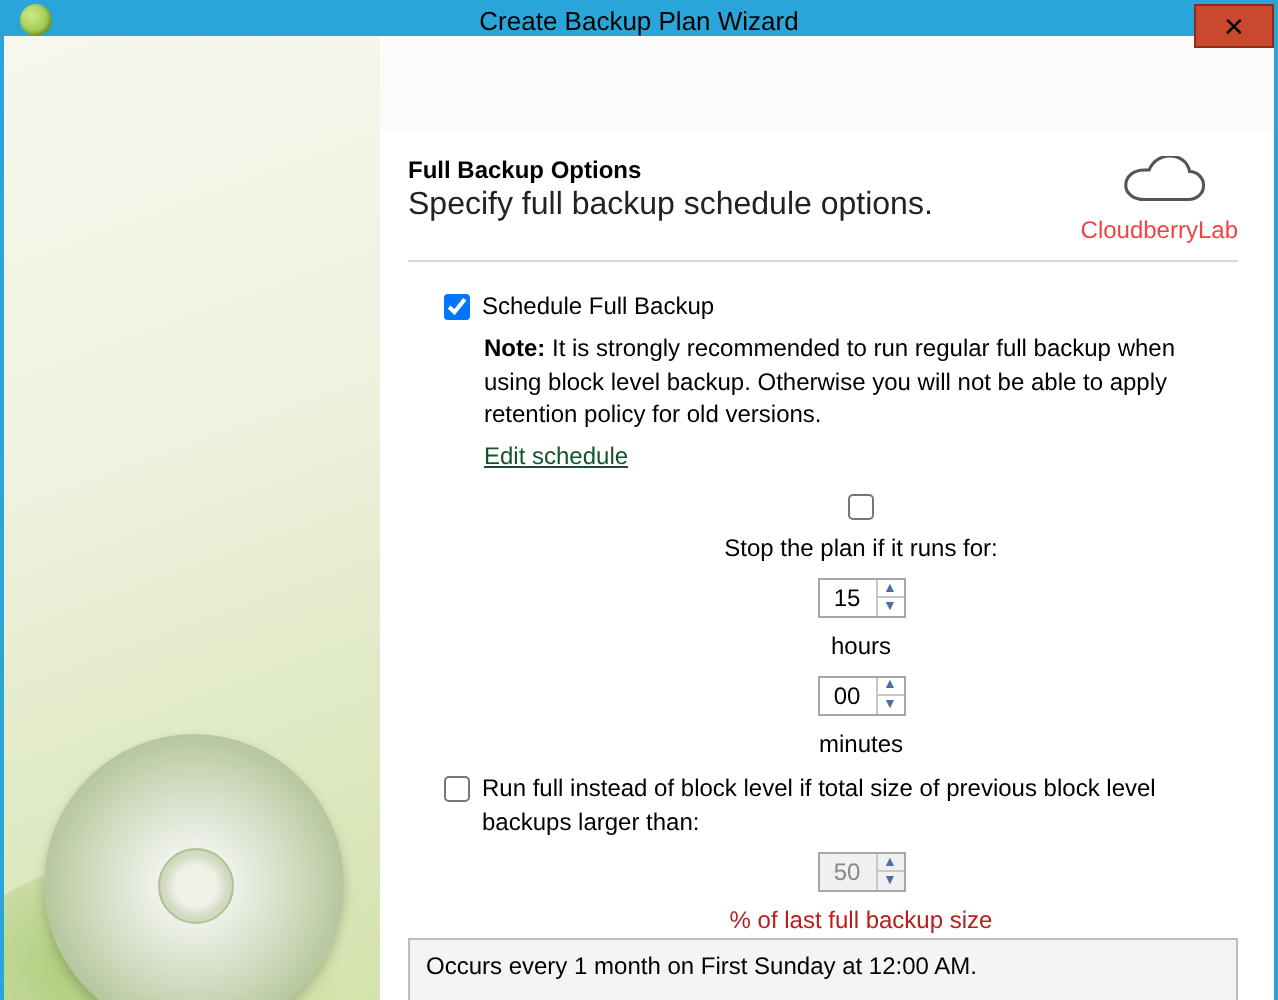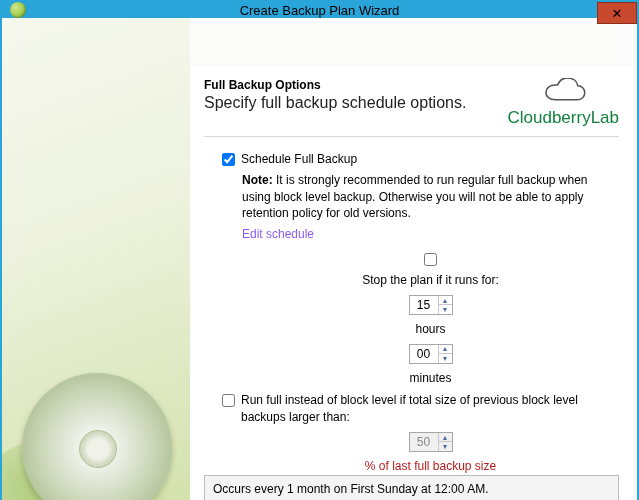--- a/index.html
+++ b/index.html
@@ -14,28 +14,28 @@
   .disc { position: absolute; bottom: 12px; left: 20px; width: 150px; height: 150px; border-radius: 50%; background: radial-gradient(circle at 50% 50%, #fff 0%, #e7ece0 25%, #c9d5b5 55%, #aabd8f 80%, #8da170 100%); box-shadow: 0 3px 6px rgba(0,0,0,.2); }
   .disc::after { content:""; position:absolute; top:50%; left:50%; width:36px; height:36px; margin:-18px 0 0 -18px; border-radius:50%; background: radial-gradient(circle, #f0f2e8 40%, #d5dcc6 60%, #b9c8a0 100%); border:1px solid #b2c095; }
   .blob { position:absolute; bottom:-30px; left:-30px; width:200px; height:130px; border-radius:50%; background: radial-gradient(ellipse at 40% 40%, rgba(150,190,90,.7), rgba(150,190,90,0) 70%); }
   .main { flex:1; background:#fff; padding: 12px 18px 8px 14px; display:flex; flex-direction:column; position:relative;margin-top:48px; }
   .header { display:flex; justify-content:space-between; align-items:flex-start; }
   .header-text h2 { font-size:12px; font-weight:bold; margin-bottom:2px; }
   .header-text p { font-size:16px; color:#222; }
   .logo { text-align:center; }
   .cloud { width:50px; height:28px; margin: 0 auto 2px; position:relative; }
   .cloud svg { width:50px; height:28px; }
-  .logo-text { font-size:17px; color:#15803d; }
+  .logo-text { font-size:12px; color:#ef4444; }
   .sep { border:none; border-top:1px solid #d8d8d8; margin:8px 0 14px; }
   .content { flex:1; padding-left: 18px; font-size:12px; line-height:1.4; }
   .row { display:flex; align-items:flex-start; gap:6px; margin-bottom:4px; }
   input[type=checkbox] { width:13px; height:13px; margin-top:2px; flex-shrink:0; }
   .indent { margin-left:20px; }
   .note { margin-top:2px; margin-bottom:4px; }
-  .link { color:#8b5cf6; cursor:pointer; display:inline-block; margin-bottom:8px; }
+  .link { color:#14532d; text-decoration:underline; cursor:pointer; display:inline-block; margin-bottom:8px; }
   .inline-row { display:flex; align-items:center; gap:6px;flex-direction:column; }
   .spinner { display:inline-flex; border:1px solid #a7a7a7; background:#fff; height:20px; }
   .spinner.disabled { background:#f0f0f0; color:#888; }
   .spinner input { border:none; width:28px; text-align:center; font-size:12px; padding:0 2px; outline:none; background:transparent; color:inherit; }
   .spinner .arrows { width:14px; display:flex; flex-direction:column; border-left:1px solid #c7c7c7; }
   .spinner .arrows span { flex:1; font-size:7px; line-height:1; display:flex; align-items:center; justify-content:center; color:#4a6ea8; cursor:pointer; }
   .spinner .arrows span:first-child { border-bottom:1px solid #c7c7c7; }
   .summary { border:1px solid #bdbdbd; background:#f4f4f4; padding:6px 8px; height:46px; font-size:12px; margin-top:auto; margin-bottom:6px; }
   .footer { height:40px; border-top:1px solid #d2d2d2; background:#f1f1f1; display:flex; align-items:center; justify-content:flex-end; gap:8px; padding:0 14px; }
   .btn { min-width:78px; height:23px; background:#ececec; border:1px solid #9e9e9e; font-size:12px; cursor:pointer; padding:0 8px; }

